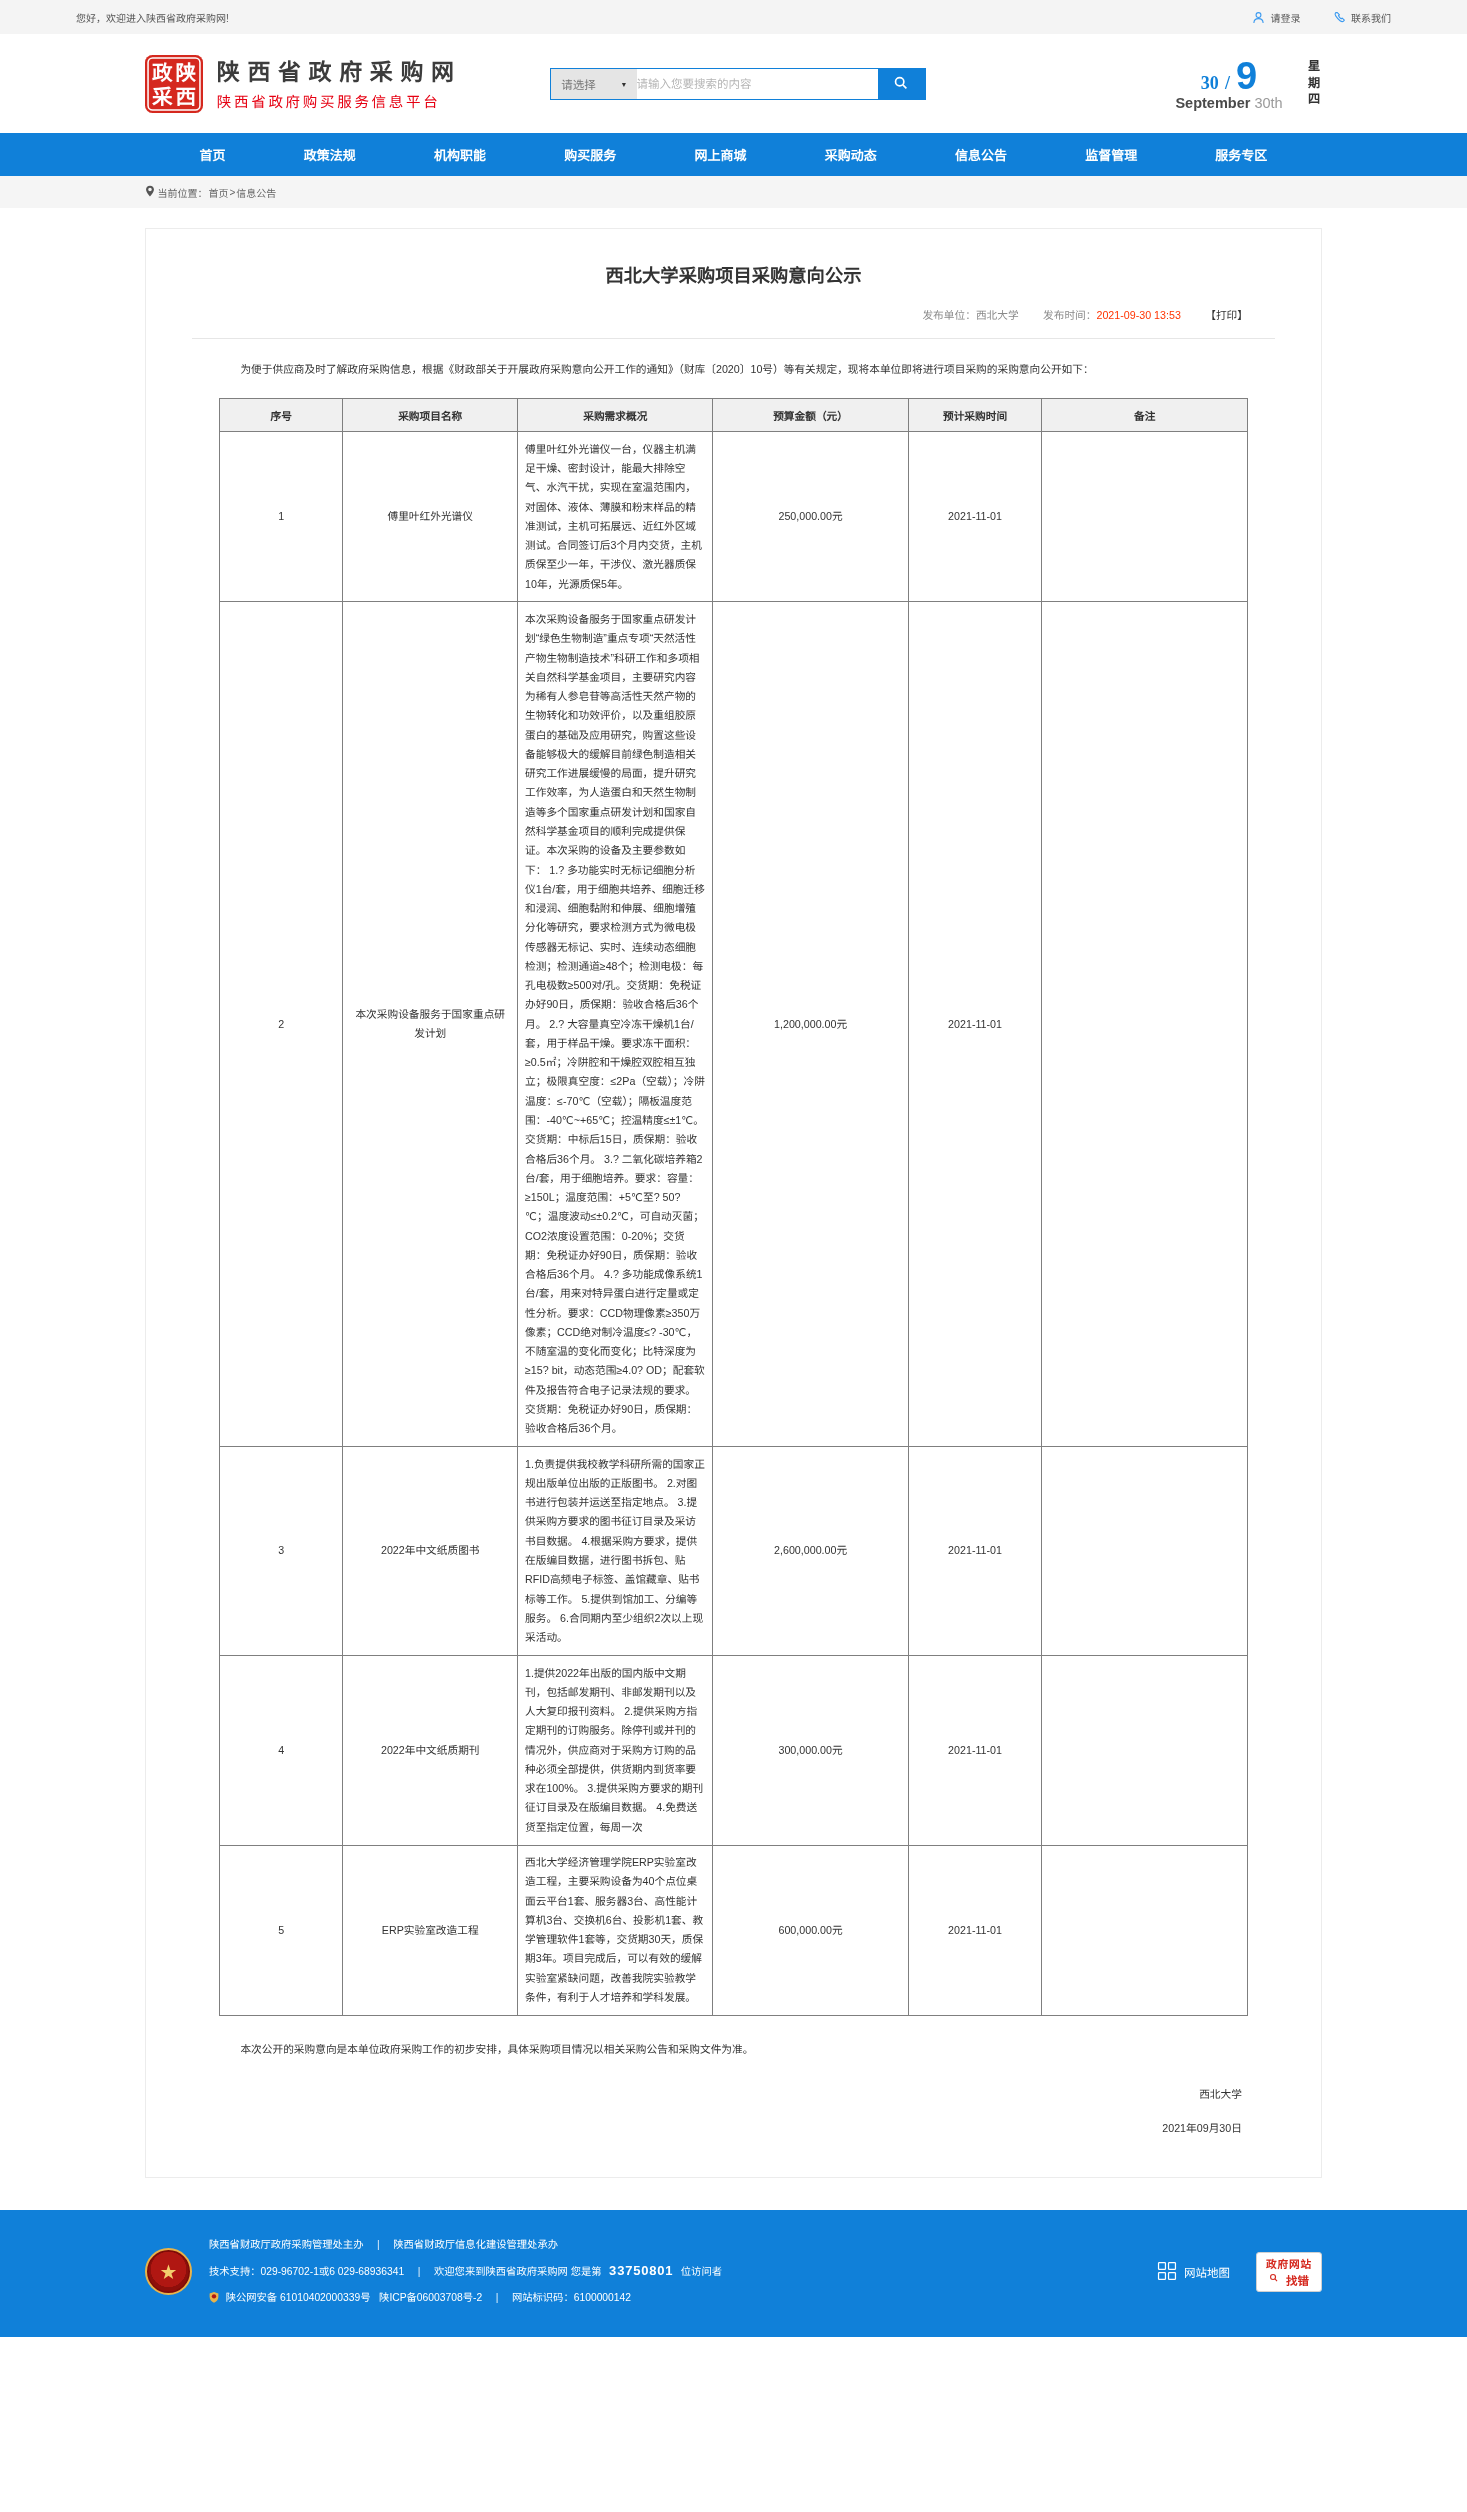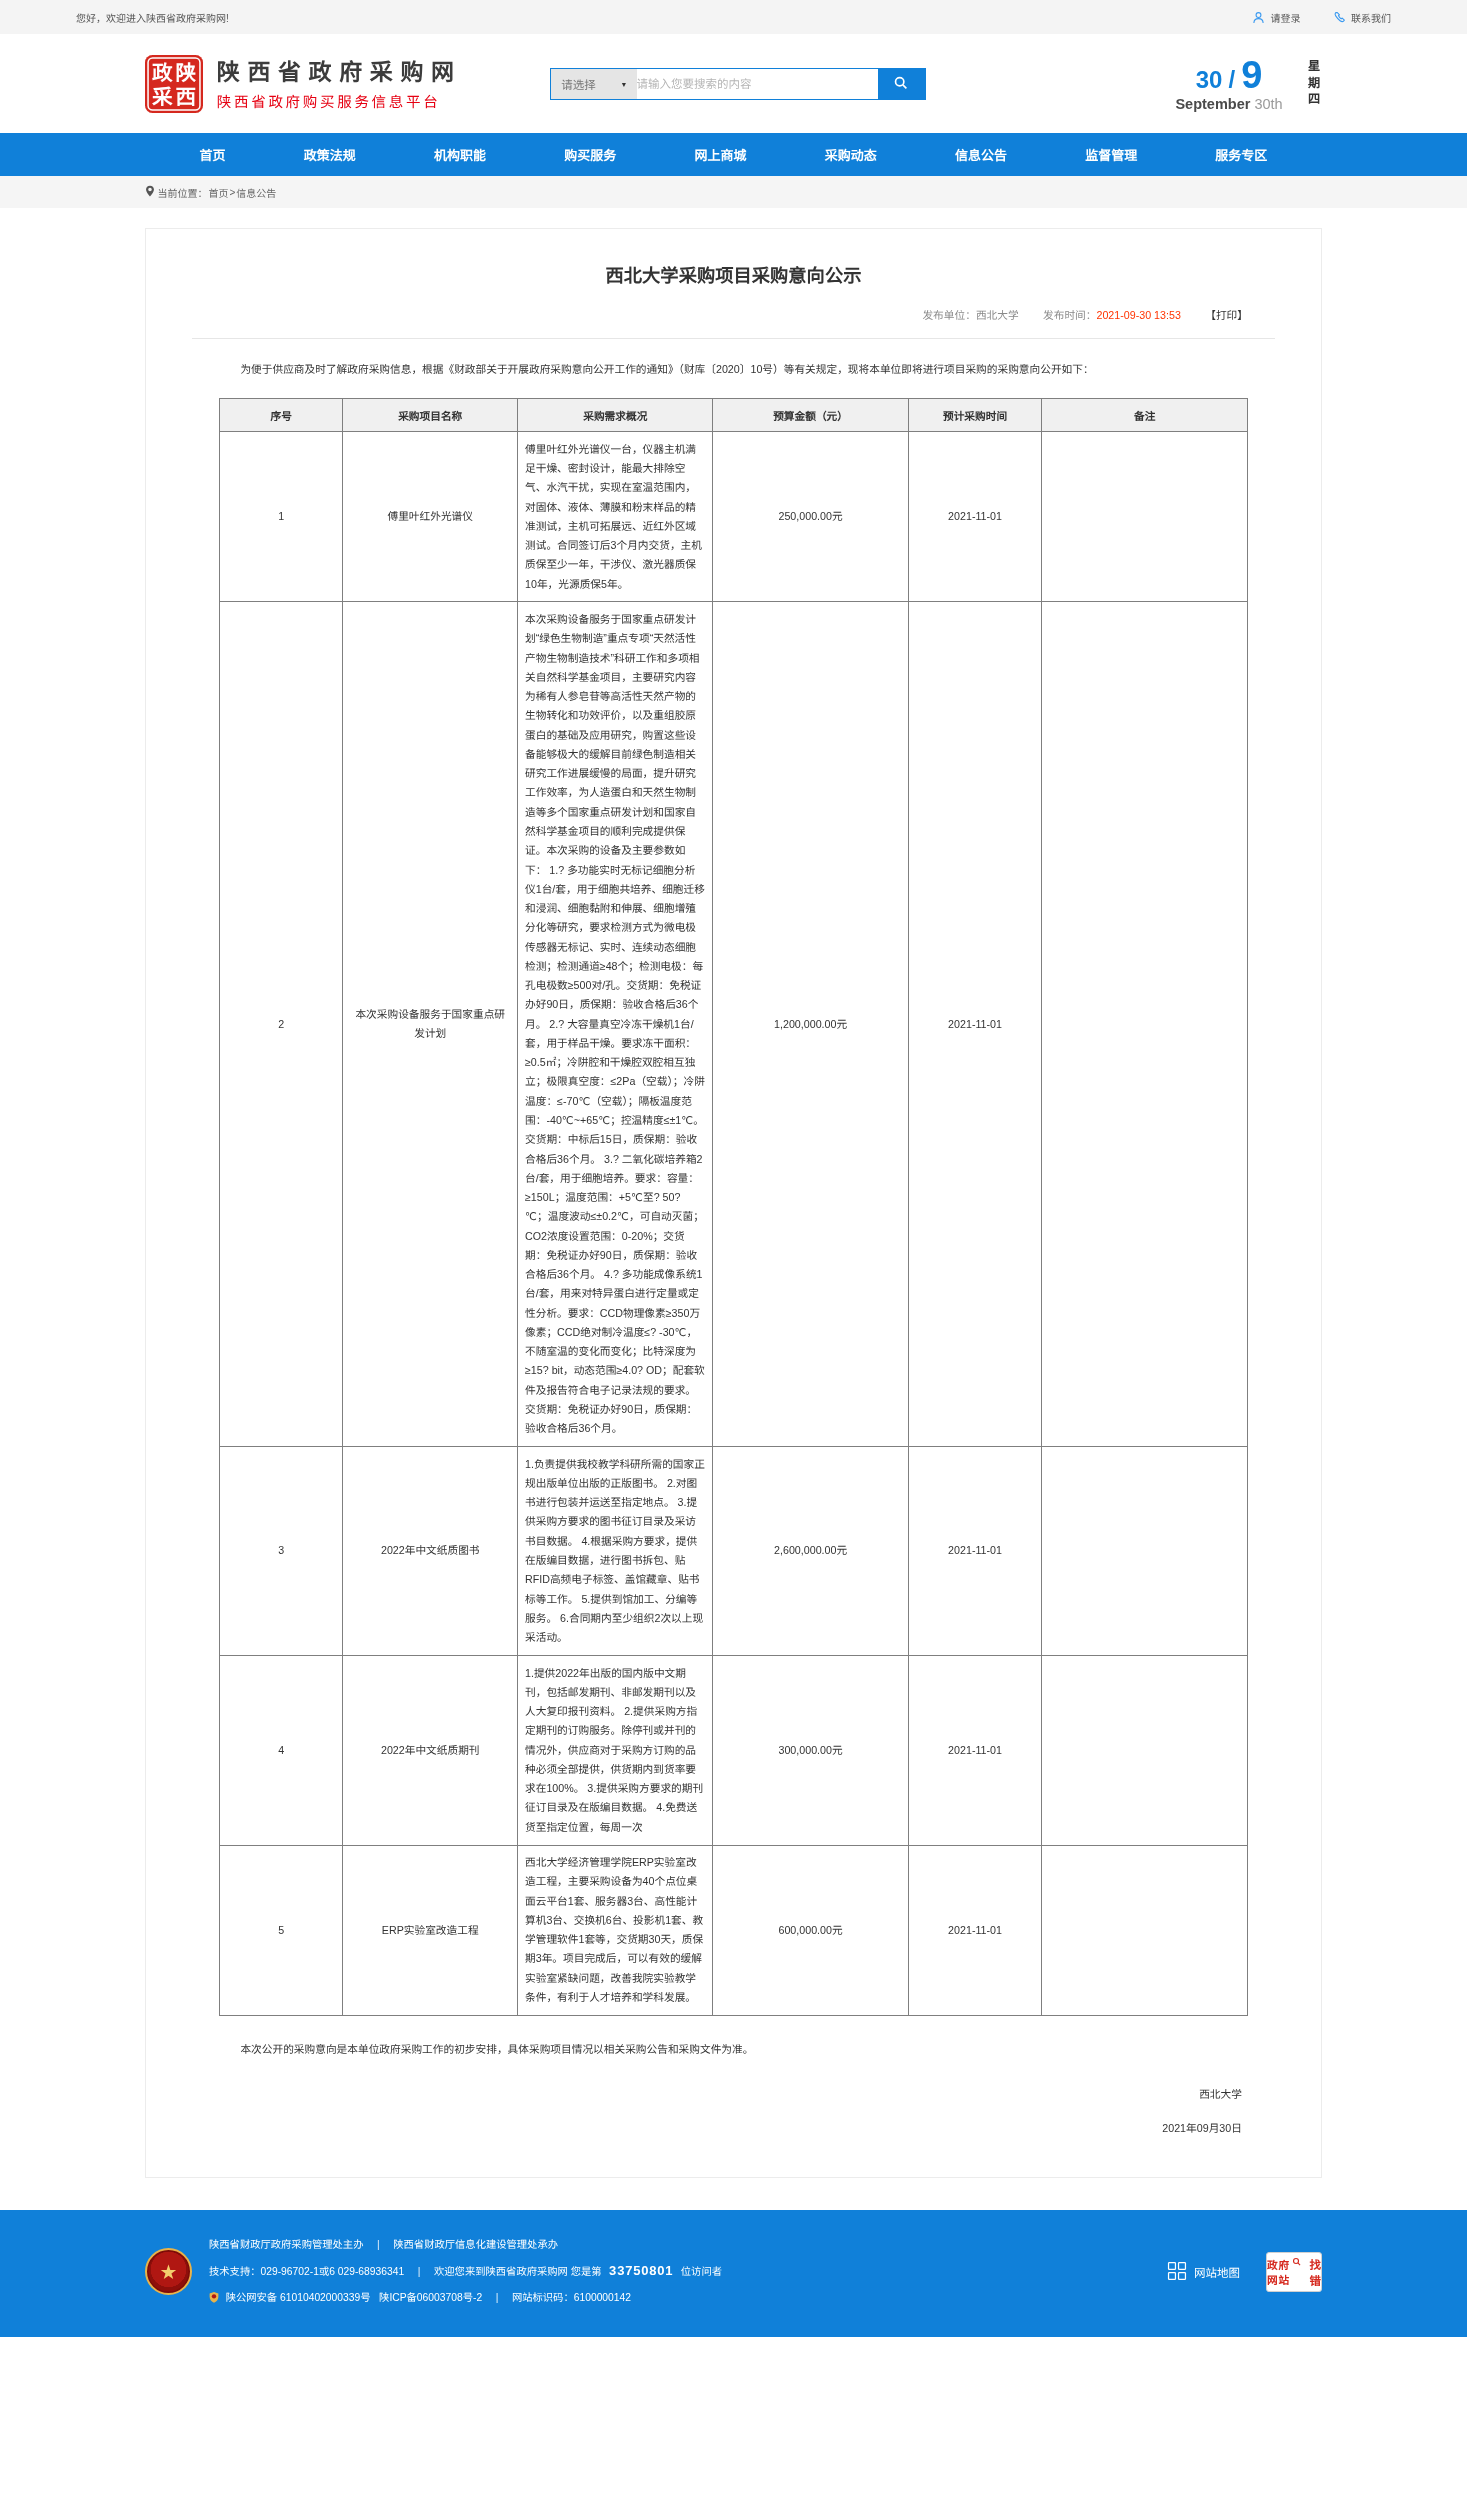--- a/index.html
+++ b/index.html
@@ -36,21 +36,21 @@
   }
   .search-select { width: 86px; display: flex; align-items: center; justify-content: space-between; padding: 0 9.2px 0 10.7px; cursor: pointer; color: #777; font-size: 11.5px; }
   .search-caret { font-size: 6.9px; color: #333; }
   .search-input { flex: 1; border: none; outline: none; font-size: 11.5px; color: #333; font-family: inherit; }
   .search-input::placeholder { color: #b5b5b5; }
   .search-btn { width: 47px; background: #1080d9; border: none; cursor: pointer; display: flex; align-items: center; justify-content: center; }
 
   .date-block { margin-left: auto; display: flex; align-items: center; }
   .date-left { text-align: center; }
   .date-nums { color: #1080d9; font-weight: bold; display: flex; align-items: baseline; justify-content: center; gap: 6.1px; }
-  .date-dm { font-size: 24px; }
+  .date-dm { font-size: 18px; font-family: Liberation Serif, serif; }
   .date-month { font-size: 38px; line-height: 0.95; }
   .date-en { margin-top: 1.5px; font-size: 14.5px; color: #9a9a9a; }
   .date-en b { color: #4a4a4a; }
   .weekday { margin-left: 21.4px; writing-mode: vertical-lr; text-orientation: upright; font-size: 12.2px; font-weight: bold; color: #333; letter-spacing: 4.6px; }
 
   
   .mainnav { background: #1080d9; height: 43px; }
   .mainnav ul { list-style: none; display: flex; justify-content: space-between; align-items: center; height: 43px; padding: 0 50px; }
   .mainnav li { color: #fff; font-size: 13px; font-weight: bold; cursor: pointer; padding: 0 4.6px; }
 
@@ -93,22 +93,22 @@
     box-shadow: inset 0 0 0 1.5px #7c0c08;
   }
   .emblem span { color: #f3cf6d; font-size: 20px; line-height: 1; }
   .footer-lines { margin-left: 17px; line-height: 2.3; font-size: 10.3px; }
   .footer-lines .sep { margin: 0 10.7px; opacity: .9; }
   .visitor-count { font-weight: bold; font-size: 13px; letter-spacing: 0.8px; margin: 0 4.6px; }
   .gongan-icon { display: inline-block; vertical-align: -1.5px; margin-right: 3.8px; }
   .footer-right { margin-left: auto; display: flex; align-items: center; gap: 26px; }
   .sitemap { display: flex; align-items: center; gap: 6.9px; cursor: pointer; font-size: 11.5px; }
   .err-badge {
-    background: #fff; border-radius: 3.1px; width: 56px; height: 40px; cursor: pointer;
-    display: flex; flex-direction: row; align-items: center; justify-content: center; gap: 1.5px;
+    background: #fff; border-radius: 3.1px; width: 66px; height: 40px; cursor: pointer;
+    display: flex; flex-direction: column; align-items: center; justify-content: center; gap: 1.5px;
     border: 0.8px solid #d0d0d0;
   }
   .err-badge .b1 { color: #d5281e; font-size: 10.7px; font-weight: bold; letter-spacing: 0.8px; }
   .err-badge .b2 { color: #d5281e; font-size: 11.5px; font-weight: bold; display: flex; align-items: flex-start; gap: 8px; }
 </style>
 </head>
 <body>
 
 <div class="topbar">
   <div class="topbar-inner">

